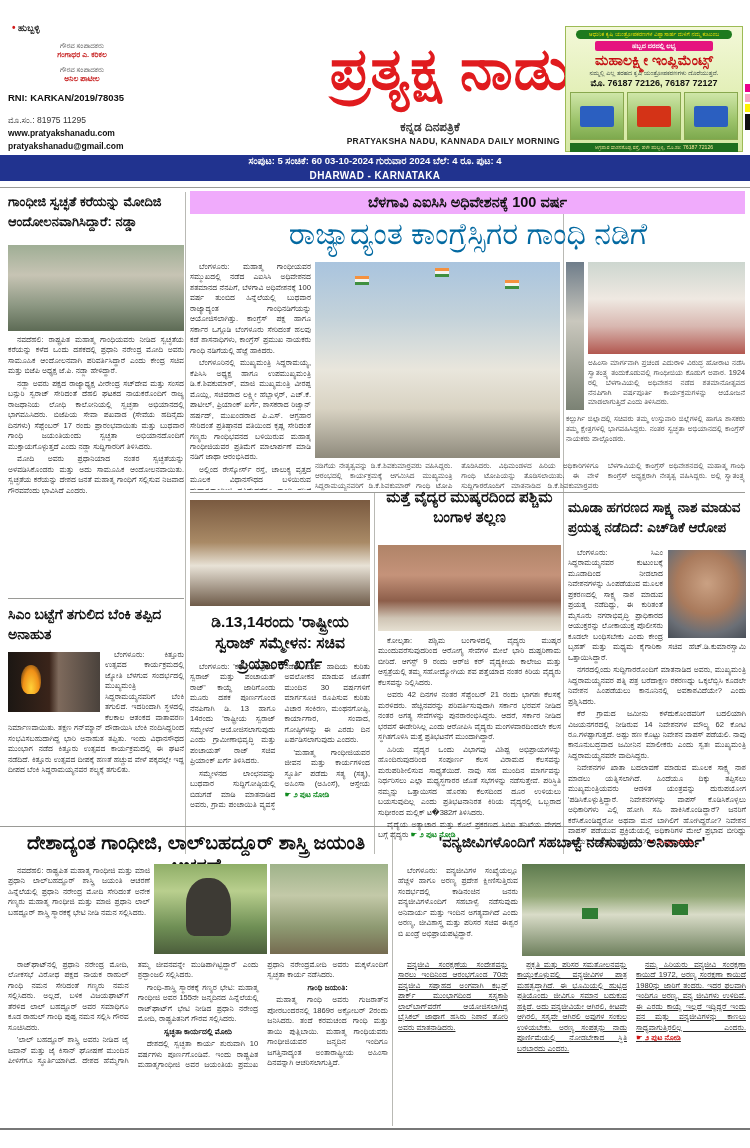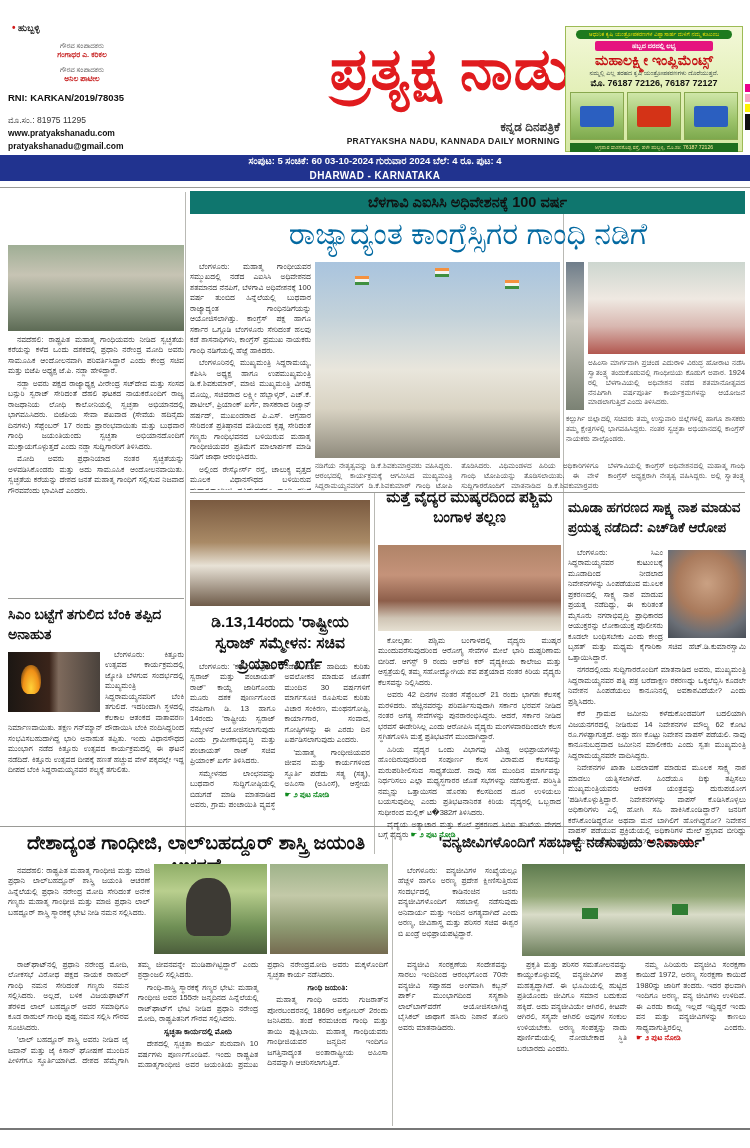--- a/index.html
+++ b/index.html
@@ -35,21 +35,21 @@
   .impl-blue{background:#2b5fc0;}
   .impl-red{background:#d43317;}
   .ad-footer{background:#1e6e1e;color:#ffec9e;font-size:5.2px;text-align:center;margin-top:3px;padding:1px 2px;white-space:nowrap;overflow:hidden;}
   .colorbar{position:absolute;width:5px;}
   
   .infobar{background:#21338f;color:#ffffff;display:flex;align-items:center;justify-content:space-between;padding:0 10px;font-weight:bold;}
   .infobar .kn{font-size:9.5px;}
   .infobar .en{font-size:10.5px;}
   .infobar .region{font-size:10px;letter-spacing:.4px;}
   
-  .kicker{background:#0f766e;color:#111;font-weight:bold;font-size:14.5px;text-align:center;line-height:23px;}
+  .kicker{background:#f0abfc;color:#111;font-weight:bold;font-size:14.5px;text-align:center;line-height:23px;}
   .lead-headline{color:#0369a1;font-size:30px;font-weight:normal;text-align:center;line-height:1.15;}
   .hl-black{color:#101010;font-weight:bold;}
   .hl-sm{font-size:13px;line-height:1.5;}
   .hl-md{font-size:15px;line-height:1.35;text-align:center;}
   .hl-lg{font-size:19px;line-height:1.2;text-align:center;}
   .body-txt{font-size:7.6px;line-height:1.38;text-align:justify;color:#2b2b2b;overflow:hidden;}
   .body-txt p{margin:0 0 2px;text-indent:9px;}
   .cap{font-size:7.3px;line-height:1.35;text-align:justify;color:#333;overflow:hidden;}
   .cols2{column-count:2;column-gap:9px;}
   .cols3{column-count:3;column-gap:9px;}
@@ -92,21 +92,21 @@
     <div class="ed-label">ಗೌರವ ಸಂಪಾದಕರು</div>
     <div class="ed-name">ಅನಿಲ ಪಾಟೀಲ</div>
   </div>
 
   <div class="abs rni" style="left:8px;top:92px;">RNI: KARKAN/2019/78035</div>
   <div class="abs contact" style="left:8px;top:115px;">ಮೊ.ಸಂ.: 81975 11295</div>
   <div class="abs contact b" style="left:8px;top:128px;">www.pratyakshanadu.com</div>
   <div class="abs contact b" style="left:8px;top:141px;">pratyakshanadu@gmail.com</div>
 
   <div class="abs masthead" style="left:140px;top:40px;width:430px;">ಪ್ರತ್ಯಕ್ಷ ನಾಡು</div>
-  <div class="abs mast-sub-kn" style="left:300px;top:120px;width:260px;">ಕನ್ನಡ ದಿನಪತ್ರಿಕೆ</div>
+  <div class="abs mast-sub-kn" style="left:300px;top:120px;width:260px;text-align:center;">ಕನ್ನಡ ದಿನಪತ್ರಿಕೆ</div>
   <div class="abs mast-sub-en" style="left:260px;top:136px;width:300px;">PRATYAKSHA NADU, KANNADA DAILY MORNING</div>
 
   <div class="abs ad-box" style="left:565px;top:26px;width:178px;height:126px;">
     <div class="ad-pill">ಆಧುನಿಕ ಕೃಷಿ ಯಂತ್ರೋಪಕರಣಗಳ ವಿಶ್ವಾಸಾರ್ಹ ಮಳಿಗೆ ನಮ್ಮ ಕುಟುಂಬ</div>
     <div class="ad-ribbon">ಹಬ್ಬದ ದರದಲ್ಲಿ ಲಭ್ಯ</div>
     <div class="ad-title">ಮಹಾಲಕ್ಷ್ಮೀ ಇಂಪ್ಲಿಮೆಂಟ್ಸ್</div>
     <div class="ad-line">ನಮ್ಮಲ್ಲಿ ಎಲ್ಲ ತರಹದ ಕೃಷಿ ಯಂತ್ರೋಪಕರಣಗಳು ದೊರೆಯುತ್ತವೆ.</div>
     <div class="ad-phone">ಮೊ. 76187 72126, 76187 72127</div>
     <div class="ad-imgs">
       <div class="ad-img">
@@ -137,20 +137,21 @@
   <div class="rule-h" style="left:0;top:187px;width:750px;"></div>
 
   <div class="rule-v" style="left:185px;top:192px;height:662px;"></div>
   <div class="rule-v" style="left:563px;top:192px;height:662px;"></div>
   <div class="rule-v" style="left:374px;top:492px;height:362px;"></div>
   <div class="rule-h" style="left:190px;top:492px;width:555px;"></div>
   <div class="rule-h" style="left:0;top:826px;width:750px;"></div>
   <div class="rule-v" style="left:392px;top:832px;height:294px;"></div>
   <div class="rule-h" style="left:0;top:1128px;width:750px;height:2px;background:#777;"></div>
 
+  <div class="abs hl-black hl-sm" style="left:8px;top:192px;width:176px;">ಗಾಂಧೀಜಿ ಸ್ವಚ್ಛತೆ ಕರೆಯನ್ನು ಮೋದಿಜಿ ಆಂದೋಲನವಾಗಿಸಿದ್ದಾರೆ: ನಡ್ಡಾ</div>
   <div class="ph ph-clean" style="left:8px;top:245px;width:176px;height:86px;"></div>
   <div class="abs body-txt" style="left:8px;top:335px;width:176px;height:258px;">
     <p>ನವದೆಹಲಿ: ರಾಷ್ಟ್ರಪಿತ ಮಹಾತ್ಮ ಗಾಂಧಿಯವರು ನೀಡಿದ ಸ್ವಚ್ಛತೆಯ ಕರೆಯನ್ನು ಕಳೆದ ಒಂದು ದಶಕದಲ್ಲಿ ಪ್ರಧಾನಿ ನರೇಂದ್ರ ಮೋದಿ ಅವರು ಸಾಮೂಹಿಕ ಆಂದೋಲನವಾಗಿ ಪರಿವರ್ತಿಸಿದ್ದಾರೆ ಎಂದು ಕೇಂದ್ರ ಸಚಿವ ಮತ್ತು ಬಿಜೆಪಿ ಅಧ್ಯಕ್ಷ ಜೆ.ಪಿ. ನಡ್ಡಾ ಹೇಳಿದ್ದಾರೆ.</p>
     <p>ನಡ್ಡಾ ಅವರು ಪಕ್ಷದ ರಾಜ್ಯಾಧ್ಯಕ್ಷ ವೀರೇಂದ್ರ ಸಚ್‌ದೇವ ಮತ್ತು ಸಂಸದ ಬನ್ಸುರಿ ಸ್ವರಾಜ್ ಸೇರಿದಂತೆ ದೆಹಲಿ ಘಟಕದ ನಾಯಕರೊಂದಿಗೆ ರಾಜ್ಯ ರಾಜಧಾನಿಯ ಲೋಧಿ ಕಾಲೋನಿಯಲ್ಲಿ ಸ್ವಚ್ಛತಾ ಅಭಿಯಾನದಲ್ಲಿ ಭಾಗವಹಿಸಿದರು. ಬಿಜೆಪಿಯ ಸೇವಾ ಪಖವಾಡ (ಸೇವೆಯ ಹದಿನೈದು ದಿನಗಳು) ಸೆಪ್ಟೆಂಬರ್ 17 ರಂದು ಪ್ರಾರಂಭವಾಯಿತು ಮತ್ತು ಬುಧವಾರ ಗಾಂಧಿ ಜಯಂತಿಯಂದು ಸ್ವಚ್ಛತಾ ಅಭಿಯಾನದೊಂದಿಗೆ ಮುಕ್ತಾಯಗೊಳ್ಳುತ್ತದೆ ಎಂದು ನಡ್ಡಾ ಸುದ್ದಿಗಾರರಿಗೆ ತಿಳಿಸಿದರು.</p>
     <p>ಮೋದಿ ಅವರು ಪ್ರಧಾನಿಯಾದ ನಂತರ ಸ್ವಚ್ಛತೆಯನ್ನು ಅಳವಡಿಸಿಕೊಂಡರು ಮತ್ತು ಅದು ಸಾಮೂಹಿಕ ಆಂದೋಲನವಾಯಿತು. ಸ್ವಚ್ಛತೆಯ ಕರೆಯನ್ನು ದೇಶದ ಜನತೆ ಮಹಾತ್ಮ ಗಾಂಧಿಗೆ ಸಲ್ಲಿಸುವ ನಿಜವಾದ ಗೌರವವೆಂದು ಭಾವಿಸಿದೆ ಎಂದರು.</p>
   </div>
 
   <div class="rule-h" style="left:8px;top:598px;width:176px;"></div>
 
   <div class="abs hl-black" style="left:8px;top:604px;width:176px;font-size:14px;line-height:1.45;">ಸಿಎಂ ಬಟ್ಟೆಗೆ ತಗುಲಿದ ಬೆಂಕಿ ತಪ್ಪಿದ ಅನಾಹುತ</div>
@@ -236,21 +237,21 @@
   </div>
 
   <div class="abs hl-black hl-md" style="left:398px;top:833px;width:348px;font-size:14.5px;">'ವನ್ಯಜೀವಿಗಳೊಂದಿಗೆ ಸಹಬಾಳ್ವೆ ನಡೆಸುವುದು ಅನಿವಾರ್ಯ'</div>
   <div class="abs body-txt" style="left:398px;top:866px;width:120px;height:90px;">
     <p>ಬೆಂಗಳೂರು: ವನ್ಯಜೀವಿಗಳ ಸಂಖ್ಯೆಯಲ್ಲೂ ಹೆಚ್ಚಳ ಹಾಗೂ ಅರಣ್ಯ ಪ್ರದೇಶ ಕ್ಷೀಣಿಸುತ್ತಿರುವ ಸಂದರ್ಭದಲ್ಲಿ ಕಾಡಿನಂಚಿನ ಜನರು ವನ್ಯಜೀವಿಗಳೊಂದಿಗೆ ಸಹಬಾಳ್ವೆ ನಡೆಸುವುದು ಅನಿವಾರ್ಯ ಮತ್ತು ಇಂದಿನ ಅಗತ್ಯವಾಗಿದೆ ಎಂದು ಅರಣ್ಯ, ಜೀವಿಶಾಸ್ತ್ರ ಮತ್ತು ಪರಿಸರ ಸಚಿವ ಈಶ್ವರ ಬಿ ಖಂಡ್ರೆ ಅಭಿಪ್ರಾಯಪಟ್ಟಿದ್ದಾರೆ.</p>
   </div>
   <div class="ph ph-flagoff" style="left:522px;top:864px;width:223px;height:92px;">
     <span class="gf" style="left:60px;top:44px;"></span>
     <span class="gf" style="left:150px;top:40px;"></span>
   </div>
-  <div class="abs body-txt cols3" style="left:398px;top:960px;width:348px;height:164px;">
+  <div class="abs body-txt cols3" style="left:398px;top:960px;width:348px;height:164px;text-decoration:underline;">
     <p>ವನ್ಯಜೀವಿ ಸಂರಕ್ಷಣೆಯ ಸಂದೇಶವನ್ನು ಸಾರಲು ಇಂದಿನಿಂದ ಆರಂಭಗೊಂಡ 70ನೇ ವನ್ಯಜೀವಿ ಸಪ್ತಾಹದ ಅಂಗವಾಗಿ ಕಬ್ಬನ್ ಪಾರ್ಕ್ ಮುಂಭಾಗದಿಂದ ಸಸ್ಯಕಾಶಿ ಲಾಲ್‌ಬಾಗ್‌ವರೆಗೆ ಆಯೋಜಿಸಲಾಗಿದ್ದ ಬೈಸಿಕಲ್ ಜಾಥಾಗೆ ಹಸಿರು ನಿಶಾನೆ ತೋರಿ ಅವರು ಮಾತನಾಡಿದರು.</p>
     <p>ಪ್ರಕೃತಿ ಮತ್ತು ಪರಿಸರ ಸಮತೋಲನವನ್ನು ಕಾಯ್ದುಕೊಳ್ಳುವಲ್ಲಿ ವನ್ಯಜೀವಿಗಳ ಪಾತ್ರ ಮಹತ್ವದ್ದಾಗಿದೆ. ಈ ಭೂಮಿಯಲ್ಲಿ ಹುಟ್ಟಿದ ಪ್ರತಿಯೊಂದು ಜೀವಿಗೂ ಸಮಾನ ಬದುಕುವ ಹಕ್ಕಿದೆ. ಅದು ವನ್ಯಜೀವಿಯೇ ಆಗಿರಲಿ, ಕೀಟವೇ ಆಗಿರಲಿ, ಸಸ್ಯವೇ ಆಗಿರಲಿ ಅವುಗಳ ಸಂಕುಲ ಉಳಿಯಬೇಕು. ಅರಣ್ಯ ಸಂಪತ್ತನ್ನು ನಾಡು ಪೂರ್ಣಿಮೆಯಲ್ಲಿ ನೋಡಬೇಕಾದ ಸ್ಥಿತಿ ಬರಬಾರದು ಎಂದರು.</p>
     <p>
       <span>ನಮ್ಮ ಹಿರಿಯರು ವನ್ಯಜೀವಿ ಸಂರಕ್ಷಣಾ ಕಾಯಿದೆ 1972, ಅರಣ್ಯ ಸಂರಕ್ಷಣಾ ಕಾಯಿದೆ 1980ನ್ನು ಜಾರಿಗೆ ತಂದರು. ಇದರ ಫಲವಾಗಿ ಇಂದಿಗೂ ಅರಣ್ಯ, ವನ್ಯ ಜೀವಿಗಳು ಉಳಿದಿವೆ. ಈ ಎರಡು ಕಾಯ್ದೆ ಇಲ್ಲದೆ ಇದ್ದಿದ್ದರೆ ಇಂದು ವನ ಮತ್ತು ವನ್ಯಜೀವಿಗಳನ್ನು ಕಾಣಲು ಸಾಧ್ಯವಾಗುತ್ತಿರಲಿಲ್ಲ ಎಂದರು.</span>
       <span class="see-red"><span>☛</span> <span>೨ ಪುಟ ನೋಡಿ</span></span>
     </p>
   </div>
 
 </div>
 

